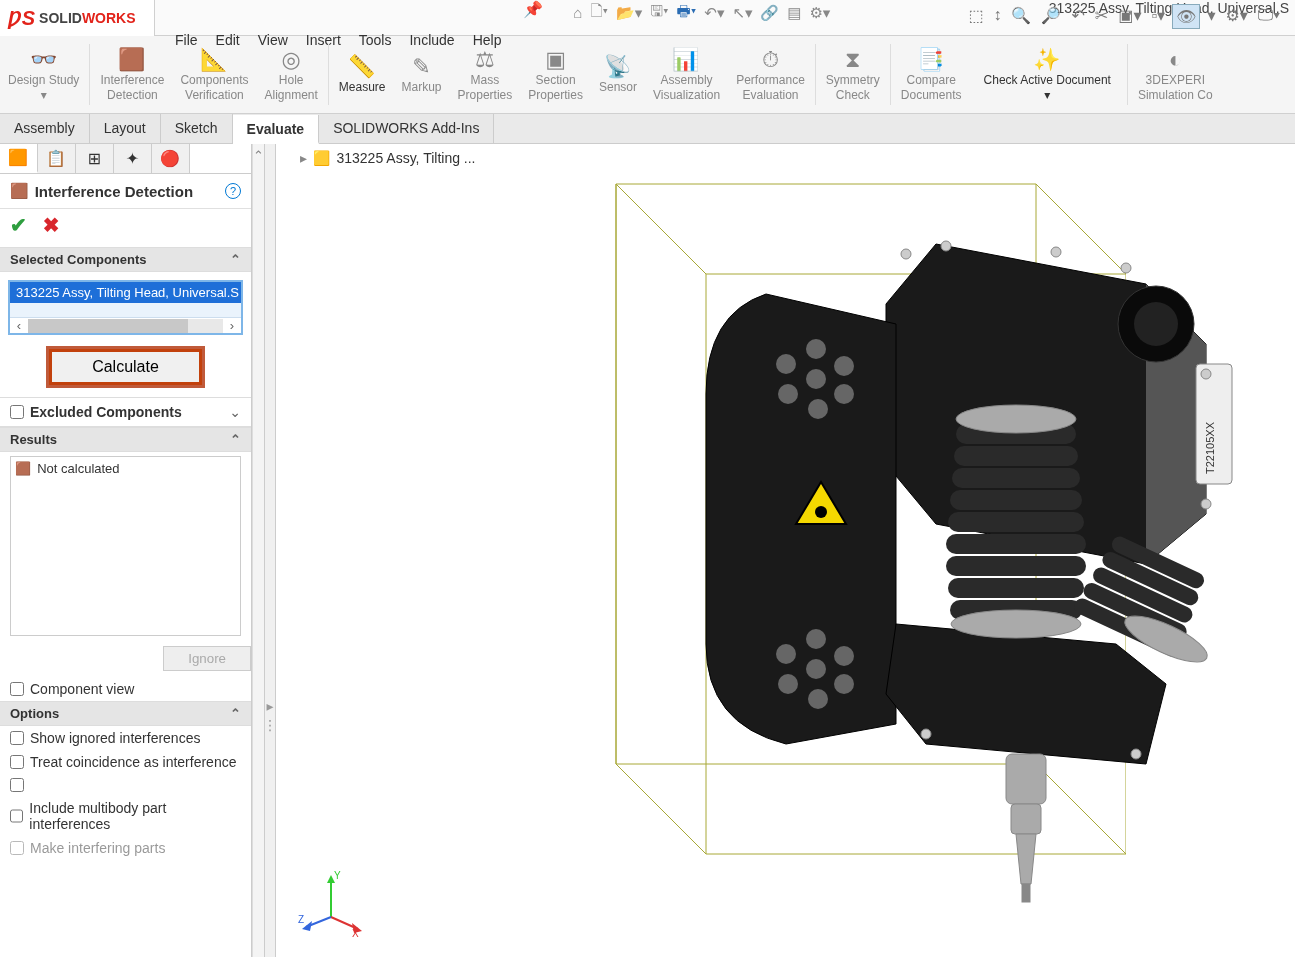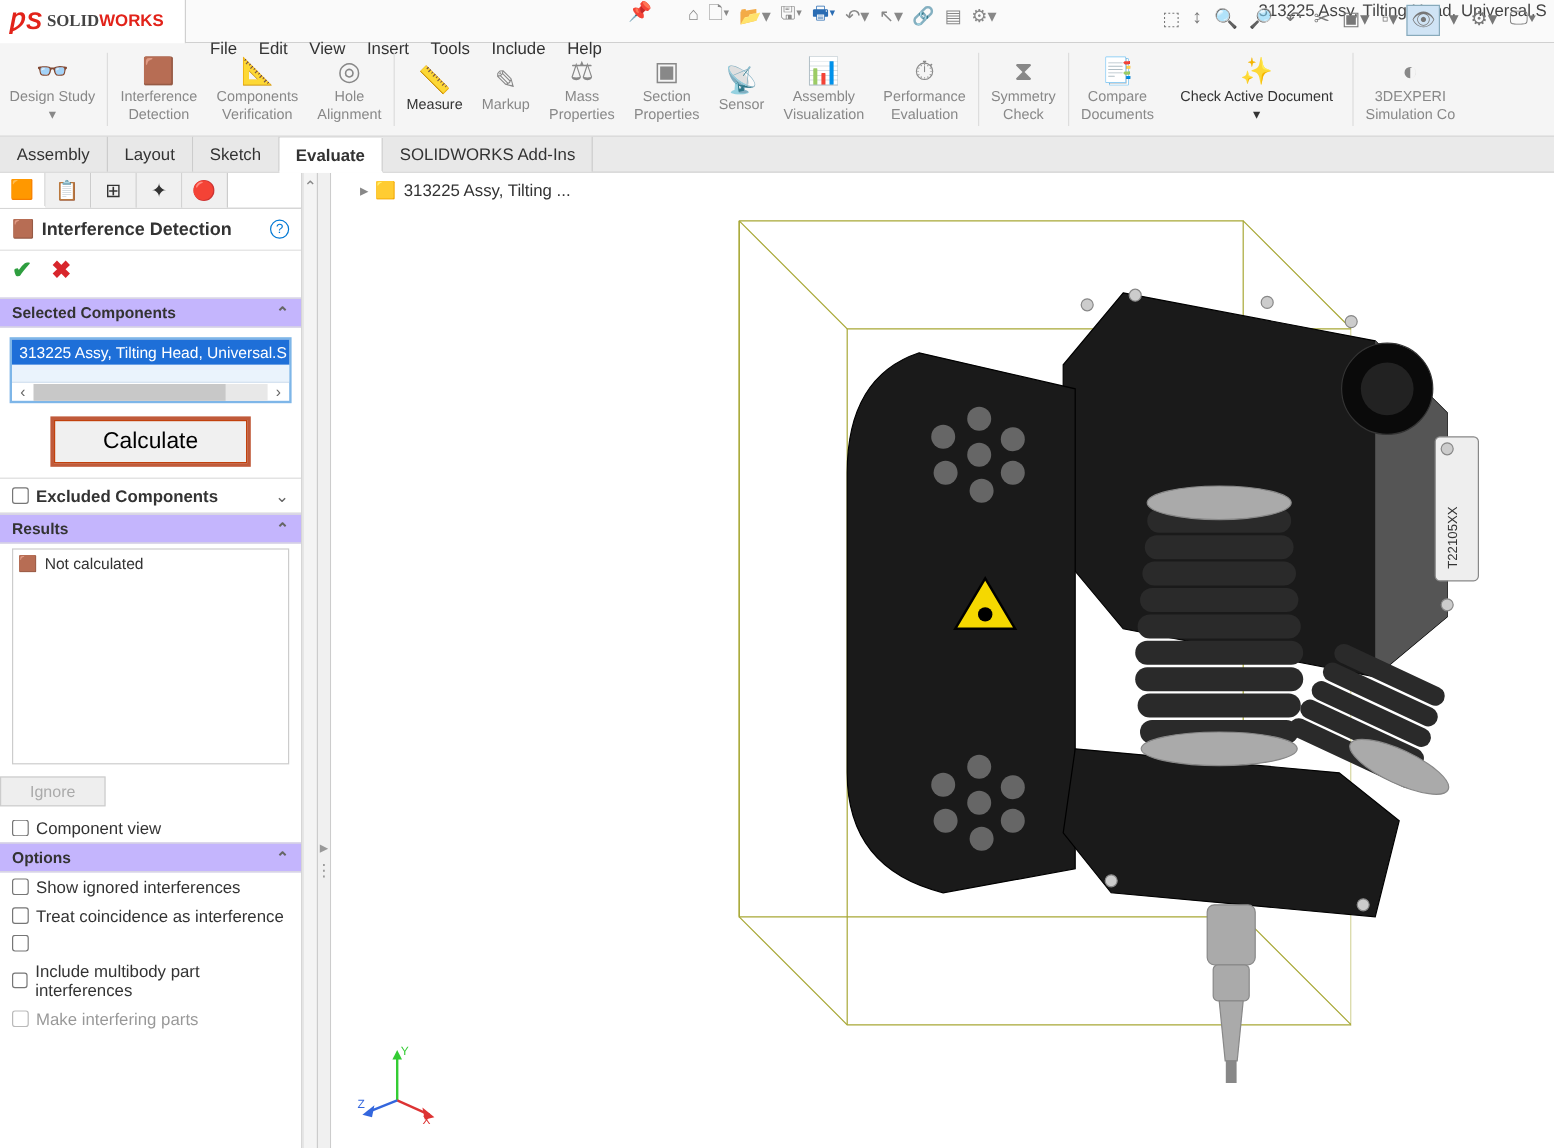--- a/index.html
+++ b/index.html
@@ -2,21 +2,21 @@
 <html><head>
 <meta charset="utf-8">
 <style>
 * { box-sizing: border-box; margin: 0; padding: 0; font-family: "Segoe UI", Arial, sans-serif; }
 body { width: 1295px; height: 957px; background: #fff; overflow: hidden; font-size: 13px; color: #333; }
 
 
 .titlebar { height: 36px; display: flex; align-items: flex-start; border-bottom: 1px solid #d0d0d0; background: #fafafa; }
 .logo-box { width: 155px; height: 36px; background: #fff; border-right: 1px solid #d0d0d0; display: flex; align-items: center; padding-left: 8px; gap: 4px; }
 .logo-ds { color: #e2231a; font-style: italic; font-size: 20px; font-weight: bold; }
-.logo-solid { font-weight: bold; color: #444; font-size: 14px; font-family: Liberation Serif, serif; }
+.logo-solid { font-weight: bold; color: #444; font-size: 14px; }
 .logo-works { font-weight: bold; color: #e2231a; font-size: 14px; }
 .menubar { display: flex; gap: 18px; padding: 0 20px; font-size: 14px; color: #333; }
 .menu-item { cursor: pointer; margin-top: 32px; }
 .pin-icon { color: #1e6fd8; font-size: 16px; margin-left: 4px; }
 .title-tools { display: flex; gap: 8px; padding: 0 10px; color: #888; font-size: 15px; align-items: center; }
 .title-tools span { cursor: pointer; }
 .doc-title { margin-left: auto; padding-right: 6px; font-size: 14px; color: #444; white-space: nowrap; }
 
 
 .ribbon { height: 78px; border-bottom: 1px solid #d0d0d0; display: flex; background: #f5f5f5; }
@@ -39,41 +39,41 @@
 .ptab.sel { background: #fff; border-bottom: 2px solid #fff; }
 
 .panel-header { display: flex; align-items: center; justify-content: space-between; padding: 8px 10px; border-bottom: 1px solid #e0e0e0; }
 .panel-title { font-weight: bold; font-size: 15px; display: flex; align-items: center; gap: 6px; }
 .help-icon { color: #0078d4; border: 1px solid #0078d4; border-radius: 50%; width: 16px; height: 16px; display: inline-flex; align-items: center; justify-content: center; font-size: 11px; }
 
 .confirm-row { display: flex; gap: 16px; padding: 4px 10px 10px; }
 .check-green { color: #2e9e3f; font-size: 20px; font-weight: bold; }
 .x-red { color: #d8262c; font-size: 20px; font-weight: bold; }
 
-.section-head { background: #c4b5fd; padding: 4px 10px; font-weight: bold; border-top: 1px solid #ddd; border-bottom: 1px solid #ddd; display: flex; justify-content: space-between; align-items: center; }
+.section-head { background: #e5e5e5; padding: 4px 10px; font-weight: bold; border-top: 1px solid #ddd; border-bottom: 1px solid #ddd; display: flex; justify-content: space-between; align-items: center; }
 .caret { color: #666; }
 
 .component-box { margin: 8px; border: 2px solid #7eb6e8; background: #fff; }
 .component-sel { background: #1e6fd8; color: #fff; padding: 3px 6px; font-size: 13px; white-space: nowrap; overflow: hidden; }
 .component-empty { height: 14px; background: #eaf3fc; }
 .scroll-row { display: flex; align-items: center; border-top: 1px solid #cde; }
 .scroll-row .arr { width: 18px; text-align: center; color: #666; cursor: pointer; }
 .scroll-row .track { flex: 1; height: 14px; background: #e8e8e8; position: relative; }
 .scroll-row .thumb { position: absolute; left: 0; width: 160px; height: 100%; background: #c8c8c8; }
 
 .calc-wrap { display: flex; justify-content: center; margin: 6px 0 12px; }
-.calc-btn { padding: 6px 40px; background: #f0f0f0; border: 1px solid #c2410c; cursor: pointer; font-size: 19px; box-shadow: 0 0 0 3px #c05a3a; }
+.calc-btn { padding: 6px 40px; background: #f0f0f0; border: 3px solid #c2410c; cursor: pointer; font-size: 16px; box-shadow: 0 0 0 3px #c05a3a; }
 
 .check-row { display: flex; align-items: center; gap: 6px; padding: 4px 10px; font-size: 14px; }
 .check-row input { width: 14px; height: 14px; }
 
 .results-box { margin: 4px 10px; border: 1px solid #ccc; height: 180px; padding: 4px; font-size: 13px; }
 .results-item { display: flex; align-items: center; gap: 6px; }
 
-.ignore-wrap { display: flex; justify-content: flex-start; margin: 6px 0; }
+.ignore-wrap { display: flex; justify-content: flex-end; margin: 6px 0; }
 .ignore-btn { padding: 4px 24px; background: #eee; border: 1px solid #ccc; color: #aaa; }
 
 
 .viewport { flex: 1; position: relative; background: #fff; }
 .bread { position: absolute; top: 6px; left: 24px; display: flex; align-items: center; gap: 6px; font-size: 14px; }
 .bread .arr { color: #888; }
 .view-toolbar { position: absolute; top: 0; right: 8px; display: flex; gap: 4px; padding: 4px; color: #777; font-size: 16px; }
 .view-toolbar span { cursor: pointer; padding: 2px 3px; }
 .view-toolbar .sel { background: #d0e4f5; border: 1px solid #8ab; }
 

